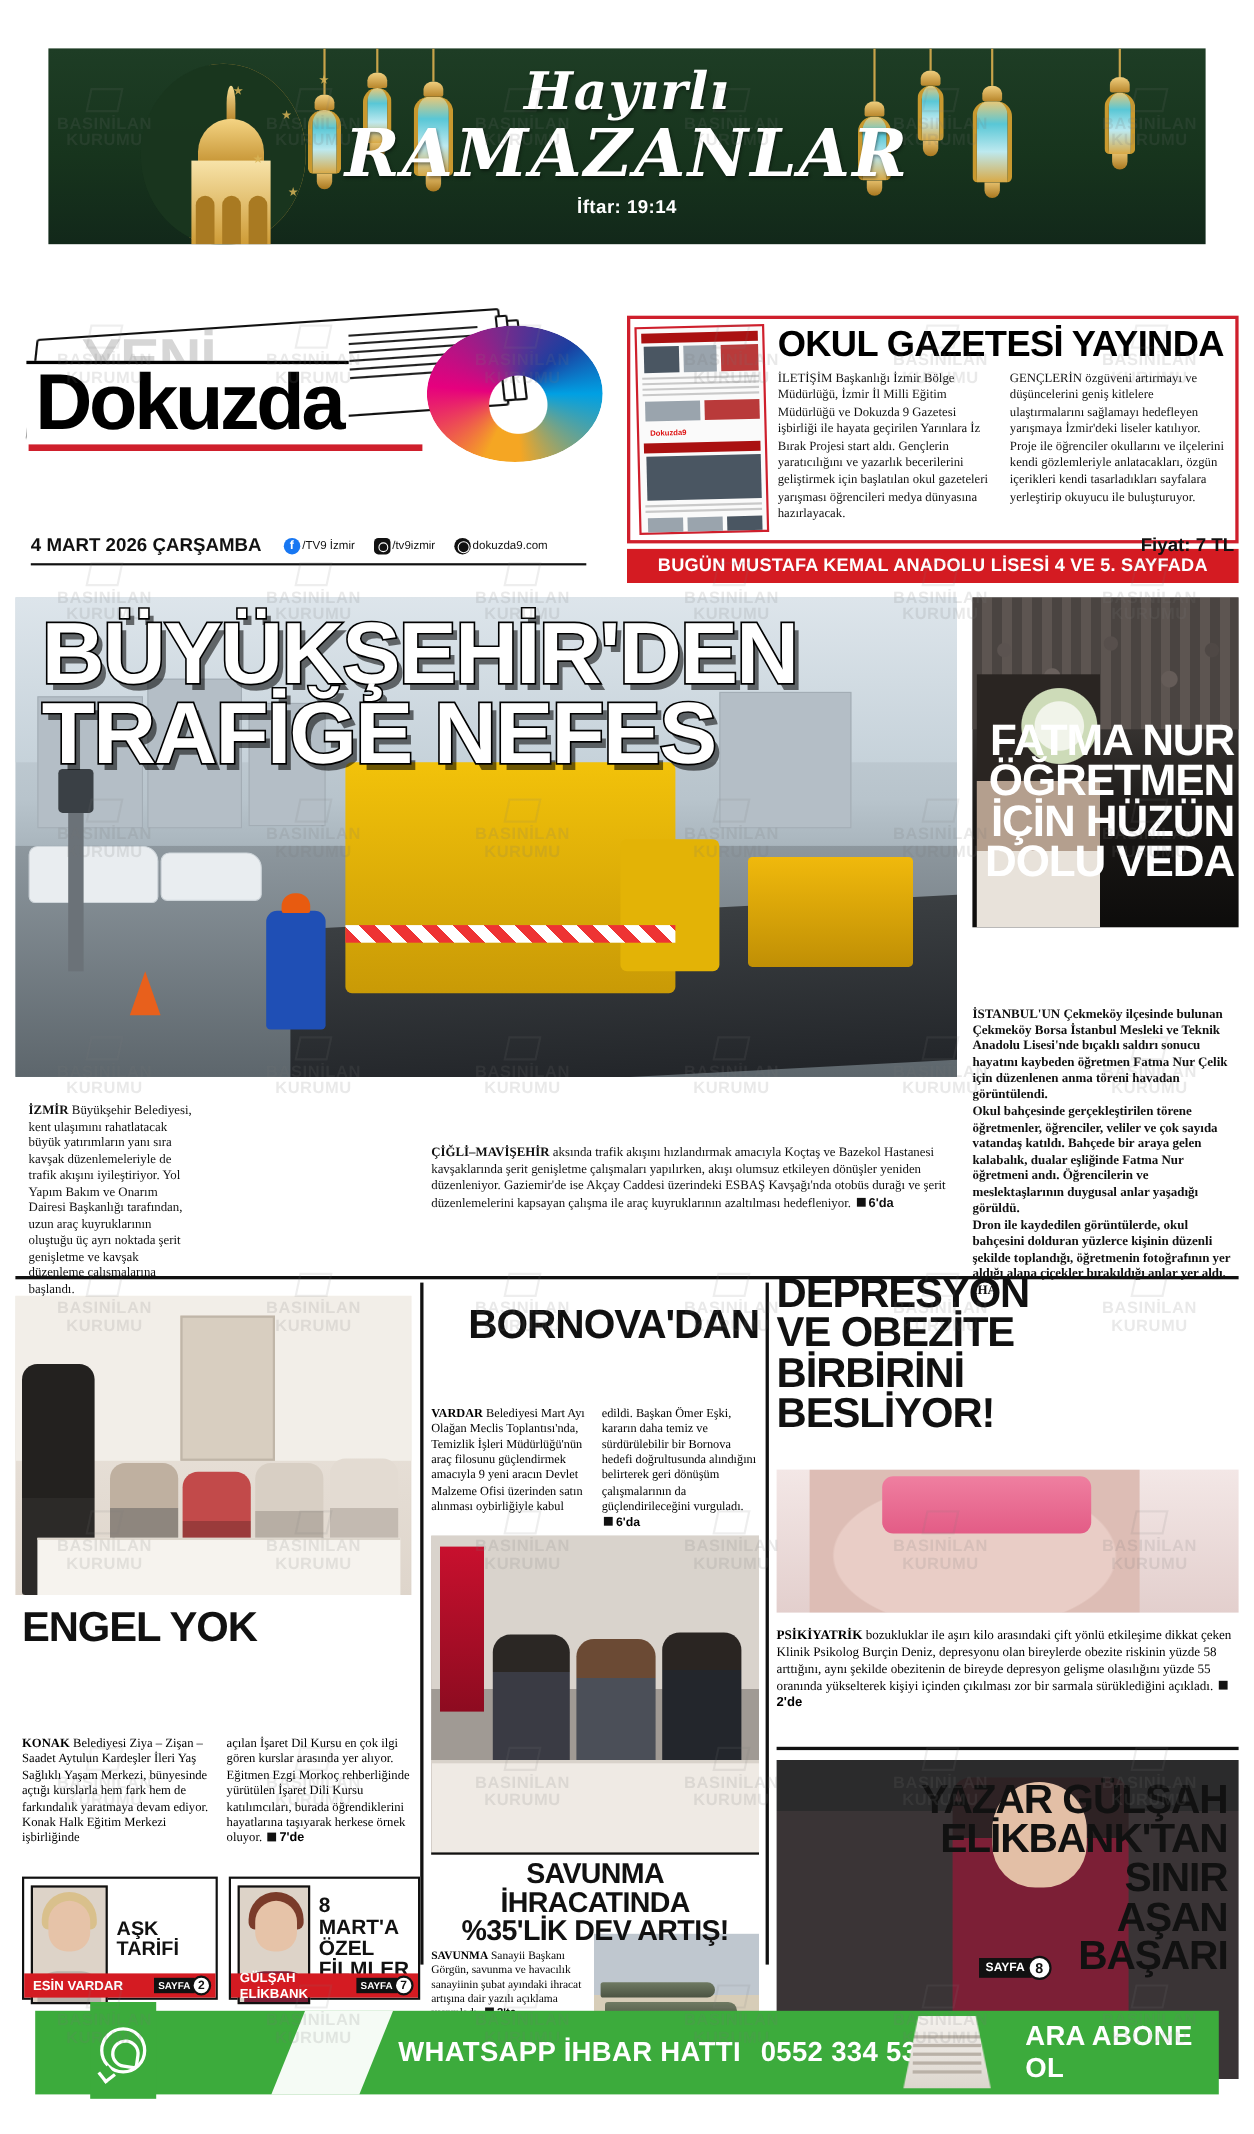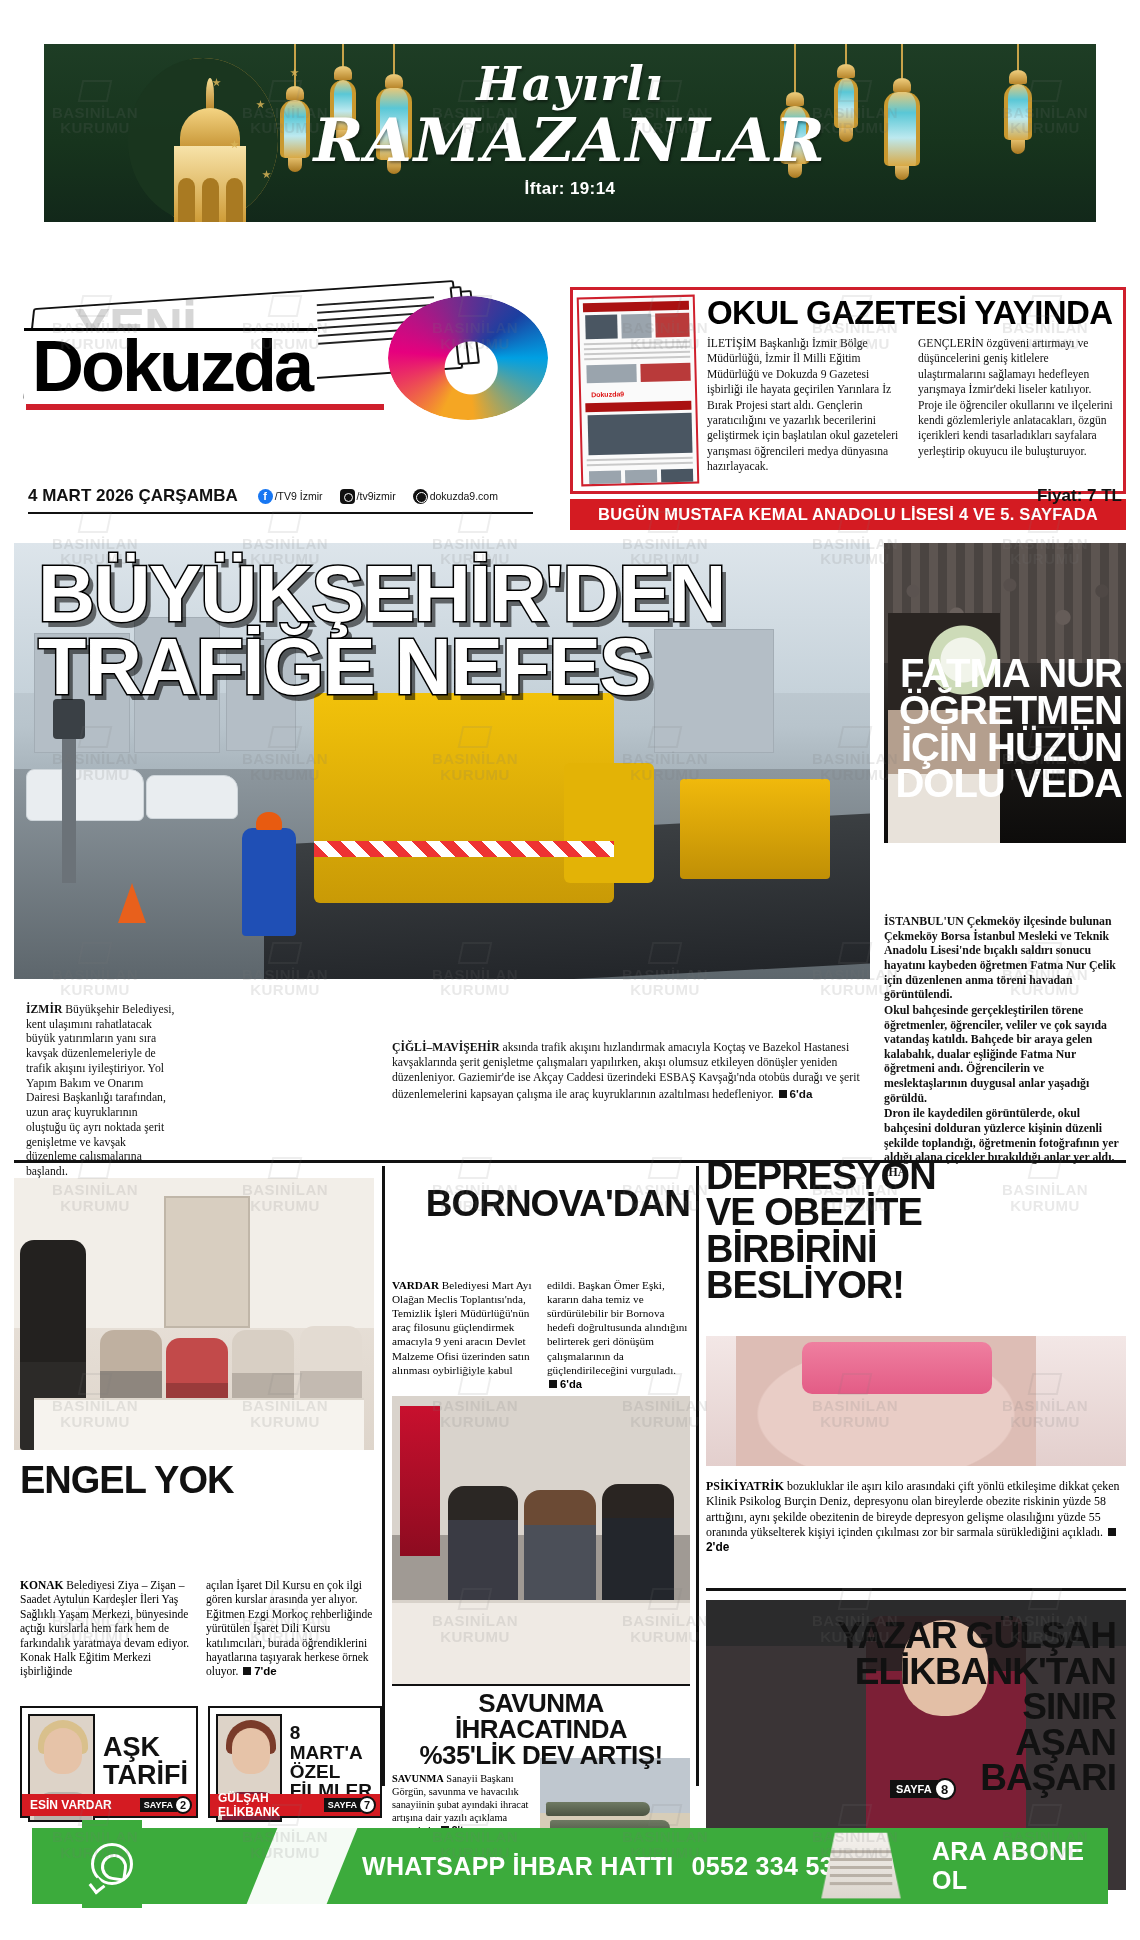--- a/index.html
+++ b/index.html
@@ -349,21 +349,21 @@
     display:flex; align-items:center; justify-content:center; margin-left:-4px; }
 
   
   .acard { position:absolute; border: 2px solid #111; background:#fff; z-index:7; display:flex; }
   .acard .ph { width: 70px; height: 100%; border-right: 0; position:relative; overflow:hidden;
      border: 2px solid #111; margin: 6px 0 6px 6px; background:#ddd3c8; }
   .acard .ph .face { position:absolute; left: 14px; top: 12px; width: 38px; height: 46px; background:#e6c3a8; border-radius: 20px 20px 18px 18px; }
   .acard .ph .hair { position:absolute; left: 8px; top: 4px; width: 50px; height: 34px; background:#d9c08c; border-radius: 26px 26px 6px 6px; }
   .acard .ph .body2 { position:absolute; left: 4px; bottom: 0; width: 58px; height: 28px; background:#b9b2ab; border-radius: 18px 18px 0 0; }
   .acard .nm { flex:1; display:flex; align-items:center; justify-content:center; padding: 0 8px;
-     font-family:"Liberation Sans", sans-serif; font-weight: 900; font-size: 27px; color:#111; line-height: 1.02; }
+     font-family:"Liberation Sans", sans-serif; font-weight: 900; font-size: 18px; color:#111; line-height: 1.02; }
   .acard .nm.left { justify-content:flex-start; text-align:left; font-size: 19px; }
   .acard .foot { position:absolute; left:0; bottom:0; width:100%; height: 22px; background:#d41b22;
      display:flex; align-items:center; justify-content:space-between; padding: 0 4px 0 8px; }
   .acard .foot .aname { color:#fff; font-family:"Liberation Sans",sans-serif; font-weight:700; font-size: 12px; }
   .acard .foot .sy { display:flex; align-items:center; }
   .acard .foot .sy .t { background:#111; color:#fff; font-family:"Liberation Sans",sans-serif; font-weight:900;
      font-size: 9px; padding: 2px 4px; }
   .acard .foot .sy .n { background:#fff; color:#111; border:2px solid #111; border-radius:50%;
      width: 18px; height: 18px; font-family:"Liberation Sans",sans-serif; font-weight:900; font-size: 11px;
      display:flex; align-items:center; justify-content:center; margin-left:-3px; }

